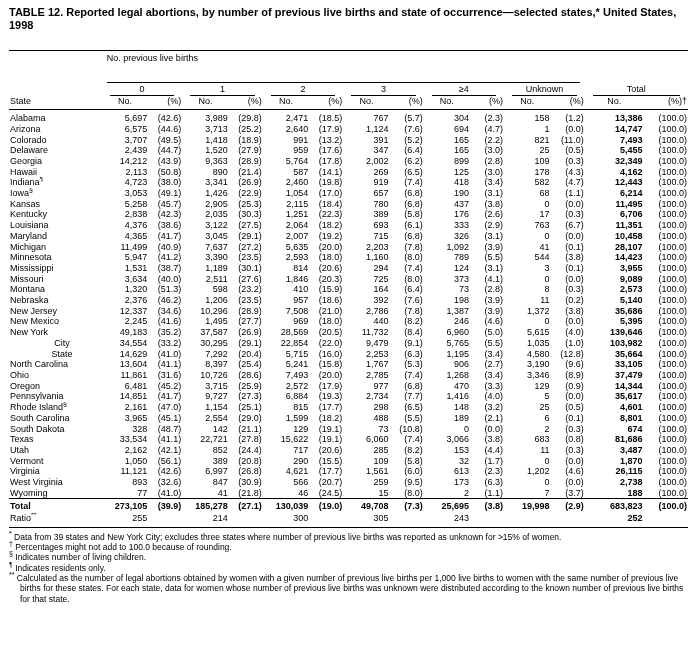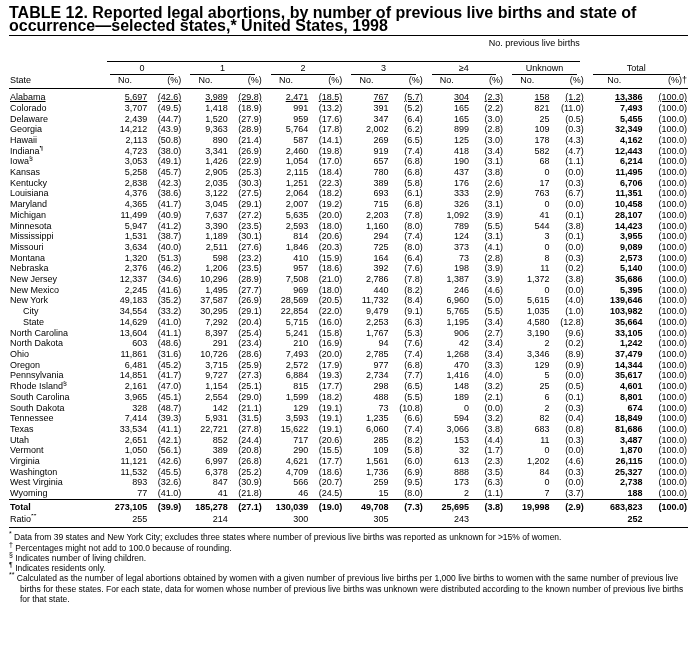--- a/index.html
+++ b/index.html
@@ -1,39 +1,39 @@
 <!DOCTYPE html>
 <html><head>
 <meta charset="utf-8">
 <style>
   html,body { margin:0; padding:0; background:#fff; }
   body { font-family:"Liberation Sans", sans-serif; color:#000; }
   .page { width:697px; height:649px; box-sizing:border-box; padding:6px 9px 4px 9px; background:#fff; overflow:hidden; }
-  .title { font-size:16px; font-weight:bold; line-height:13px; margin-bottom:3px; letter-spacing:0; }
+  .title { font-size:11px; font-weight:bold; line-height:13px; margin-bottom:18px; letter-spacing:0; }
   table.main { border-collapse:collapse; table-layout:fixed; width:100%; font-size:9px; }
   table.main th, table.main td { padding:0 1px; white-space:nowrap; line-height:10.7px; font-weight:normal; overflow:hidden; }
   col.c-state { width:90px; }
   col.c-num  { width:45px; }
   col.c-pct  { width:33px; }
   col.c-tnum { width:57px; }
   col.c-tpct { width:43px; }
   thead tr.tier1 th { border-top:1px solid #000; padding-top:2px; }
-  .u1 { display:block; text-align:right; border-bottom:1px solid #000; margin:0 4px; padding-bottom:12px; font-size:9px; }
+  .u1 { display:block; text-align:left; border-bottom:1px solid #000; margin:0 4px; padding-bottom:18px; font-size:9px; }
   .u2 { display:block; text-align:center; border-bottom:1px solid #000; margin:1px 7px 0 7px; padding-bottom:1px; font-size:9px; }
   thead tr.subhead th { border-bottom:1px solid #000; padding-bottom:2px; vertical-align:bottom; }
   th.state-h { text-align:left; padding-left:2px; }
   th.num-h { text-align:center; padding-right:9px;margin-top:36px; }
   th.pct-h { text-align:right; padding-right:4px; }
   td.state { text-align:left; padding-left:2px; }
-  td.state.indent { padding-left:14px; }
+  td.state.indent { padding-left:14px;text-align:center; }
   td.num { text-align:right; }
   td.pct { text-align:right; padding-right:4px; }
   td.num.tot { font-weight:bold; }
   sup { font-size:7px; line-height:0; }
-  tbody tr:first-child td { padding-top:3px;text-decoration:underline; }
+  tbody tr:first-child td { padding-top:3px; }
   tr.total-row td { border-top:1px solid #000; font-weight:bold; padding-top:2px; padding-bottom:1px; }
   tr.ratio-row td { border-bottom:1px solid #000; padding-bottom:3px; }
   .footnotes { margin-top:4px; font-size:8.5px; line-height:10.3px; }
   .footnote { padding-left:11px; text-indent:-11px; }
   .fm { font-size:7px; }
 </style>
 </head>
 <body>
 
 <div class="page">
@@ -120,20 +120,37 @@
           <td class="num">767</td>
           <td class="pct">(5.7)</td>
           <td class="num">304</td>
           <td class="pct">(2.3)</td>
           <td class="num">158</td>
           <td class="pct">(1.2)</td>
           <td class="num tot">13,386</td>
           <td class="pct tot">(100.0)</td>
         </tr>
         <tr>
+          <td class="state">Arizona</td>
+          <td class="num">6,575</td>
+          <td class="pct">(44.6)</td>
+          <td class="num">3,713</td>
+          <td class="pct">(25.2)</td>
+          <td class="num">2,640</td>
+          <td class="pct">(17.9)</td>
+          <td class="num">1,124</td>
+          <td class="pct">(7.6)</td>
+          <td class="num">694</td>
+          <td class="pct">(4.7)</td>
+          <td class="num">1</td>
+          <td class="pct">(0.0)</td>
+          <td class="num tot">14,747</td>
+          <td class="pct tot">(100.0)</td>
+        </tr>
+        <tr>
           <td class="state">Colorado</td>
           <td class="num">3,707</td>
           <td class="pct">(49.5)</td>
           <td class="num">1,418</td>
           <td class="pct">(18.9)</td>
           <td class="num">991</td>
           <td class="pct">(13.2)</td>
           <td class="num">391</td>
           <td class="pct">(5.2)</td>
           <td class="num">165</td>
@@ -494,37 +511,20 @@
           <td class="num">1,767</td>
           <td class="pct">(5.3)</td>
           <td class="num">906</td>
           <td class="pct">(2.7)</td>
           <td class="num">3,190</td>
           <td class="pct">(9.6)</td>
           <td class="num tot">33,105</td>
           <td class="pct tot">(100.0)</td>
         </tr>
         <tr>
-          <td class="state">North Dakota</td>
-          <td class="num">603</td>
-          <td class="pct">(48.6)</td>
-          <td class="num">291</td>
-          <td class="pct">(23.4)</td>
-          <td class="num">210</td>
-          <td class="pct">(16.9)</td>
-          <td class="num">94</td>
-          <td class="pct">(7.6)</td>
-          <td class="num">42</td>
-          <td class="pct">(3.4)</td>
-          <td class="num">2</td>
-          <td class="pct">(0.2)</td>
-          <td class="num tot">1,242</td>
-          <td class="pct tot">(100.0)</td>
-        </tr>
-        <tr>
           <td class="state">Ohio</td>
           <td class="num">11,861</td>
           <td class="pct">(31.6)</td>
           <td class="num">10,726</td>
           <td class="pct">(28.6)</td>
           <td class="num">7,493</td>
           <td class="pct">(20.0)</td>
           <td class="num">2,785</td>
           <td class="pct">(7.4)</td>
           <td class="num">1,268</td>
@@ -613,56 +613,39 @@
           <td class="num">73</td>
           <td class="pct">(10.8)</td>
           <td class="num">0</td>
           <td class="pct">(0.0)</td>
           <td class="num">2</td>
           <td class="pct">(0.3)</td>
           <td class="num tot">674</td>
           <td class="pct tot">(100.0)</td>
         </tr>
         <tr>
-          <td class="state">Tennessee</td>
-          <td class="num">7,414</td>
-          <td class="pct">(39.3)</td>
-          <td class="num">5,931</td>
-          <td class="pct">(31.5)</td>
-          <td class="num">3,593</td>
-          <td class="pct">(19.1)</td>
-          <td class="num">1,235</td>
-          <td class="pct">(6.6)</td>
-          <td class="num">594</td>
-          <td class="pct">(3.2)</td>
-          <td class="num">82</td>
-          <td class="pct">(0.4)</td>
-          <td class="num tot">18,849</td>
-          <td class="pct tot">(100.0)</td>
-        </tr>
-        <tr>
           <td class="state">Texas</td>
           <td class="num">33,534</td>
           <td class="pct">(41.1)</td>
           <td class="num">22,721</td>
           <td class="pct">(27.8)</td>
           <td class="num">15,622</td>
           <td class="pct">(19.1)</td>
           <td class="num">6,060</td>
           <td class="pct">(7.4)</td>
           <td class="num">3,066</td>
           <td class="pct">(3.8)</td>
           <td class="num">683</td>
           <td class="pct">(0.8)</td>
           <td class="num tot">81,686</td>
           <td class="pct tot">(100.0)</td>
         </tr>
         <tr>
           <td class="state">Utah</td>
-          <td class="num">2,651</td>
+          <td class="num">2,162</td>
           <td class="pct">(42.1)</td>
           <td class="num">852</td>
           <td class="pct">(24.4)</td>
           <td class="num">717</td>
           <td class="pct">(20.6)</td>
           <td class="num">285</td>
           <td class="pct">(8.2)</td>
           <td class="num">153</td>
           <td class="pct">(4.4)</td>
           <td class="num">11</td>
@@ -695,37 +678,20 @@
           <td class="pct">(26.8)</td>
           <td class="num">4,621</td>
           <td class="pct">(17.7)</td>
           <td class="num">1,561</td>
           <td class="pct">(6.0)</td>
           <td class="num">613</td>
           <td class="pct">(2.3)</td>
           <td class="num">1,202</td>
           <td class="pct">(4.6)</td>
           <td class="num tot">26,115</td>
-          <td class="pct tot">(100.0)</td>
-        </tr>
-        <tr>
-          <td class="state">Washington</td>
-          <td class="num">11,532</td>
-          <td class="pct">(45.5)</td>
-          <td class="num">6,378</td>
-          <td class="pct">(25.2)</td>
-          <td class="num">4,709</td>
-          <td class="pct">(18.6)</td>
-          <td class="num">1,736</td>
-          <td class="pct">(6.9)</td>
-          <td class="num">888</td>
-          <td class="pct">(3.5)</td>
-          <td class="num">84</td>
-          <td class="pct">(0.3)</td>
-          <td class="num tot">25,327</td>
           <td class="pct tot">(100.0)</td>
         </tr>
         <tr>
           <td class="state">West Virginia</td>
           <td class="num">893</td>
           <td class="pct">(32.6)</td>
           <td class="num">847</td>
           <td class="pct">(30.9)</td>
           <td class="num">566</td>
           <td class="pct">(20.7)</td>

